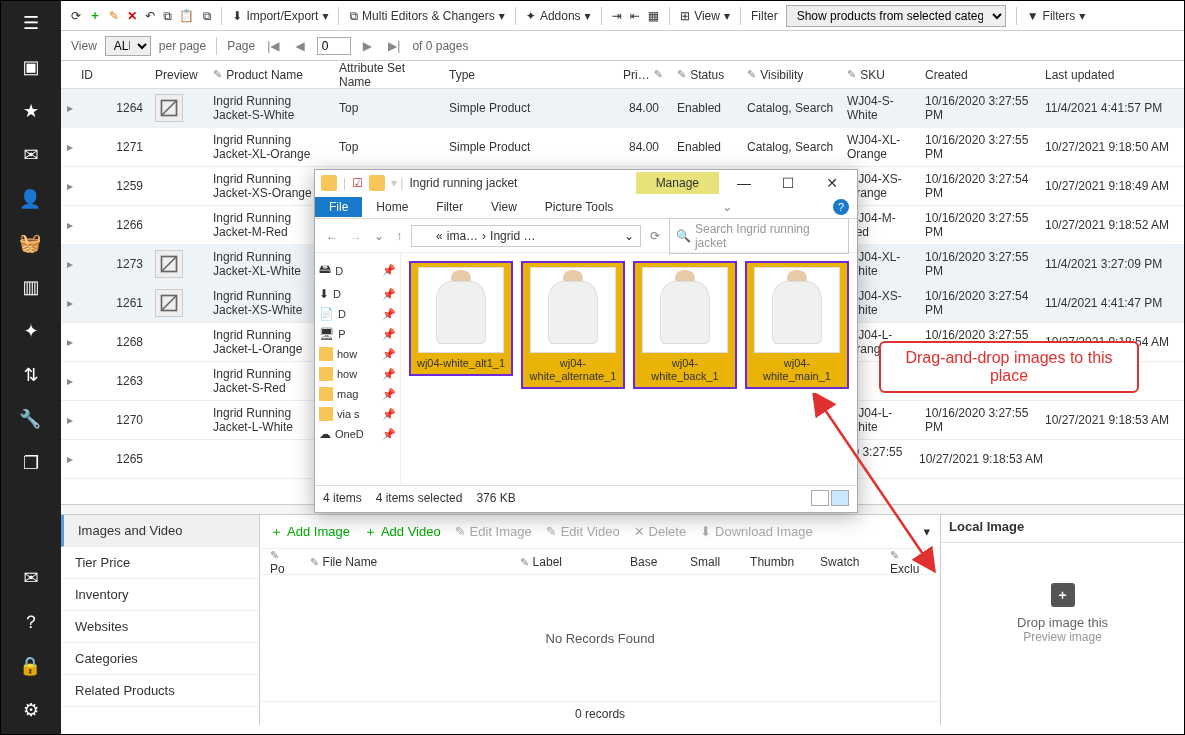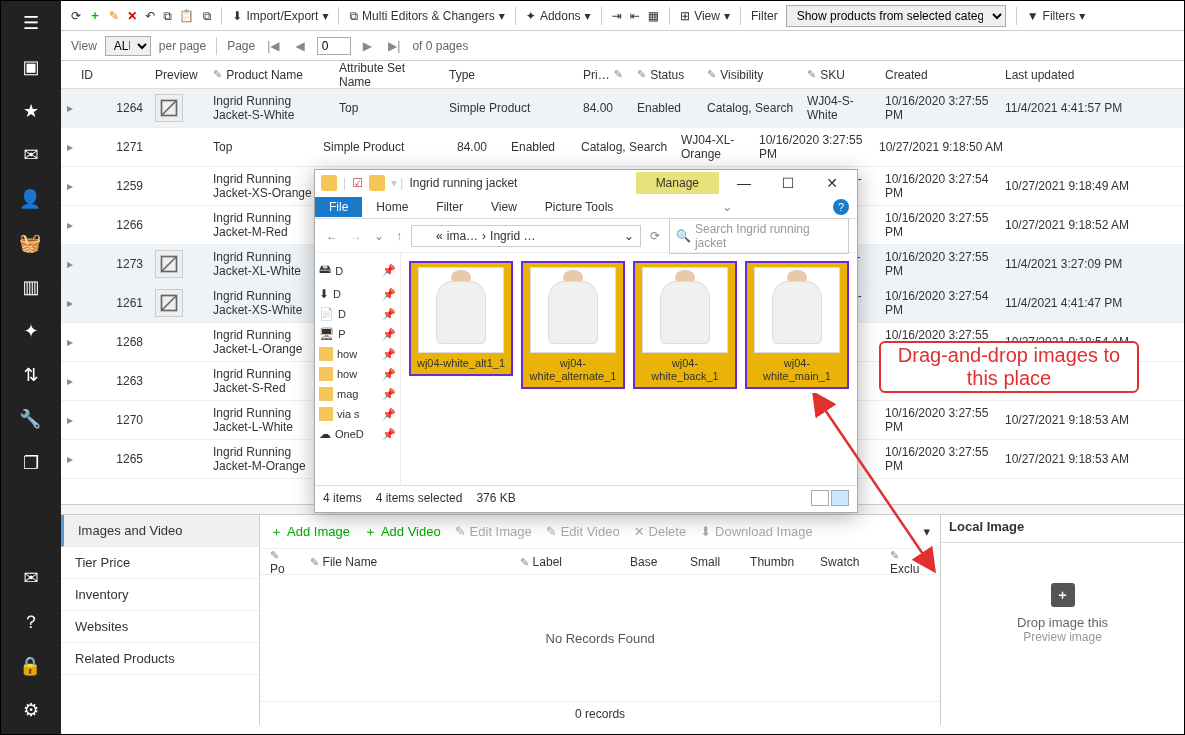--- a/index.html
+++ b/index.html
@@ -36,21 +36,21 @@
 .row.sel { background: #eef3f8; }
 .thumb { width: 28px; height: 28px; background: #eee; display: flex; align-items: center; justify-content: center; border: 1px solid #ccc; }
 .thumb-img { width: 28px; height: 34px; }
 .expand { width: 14px; color: #888; text-align:center; }
 
 .c-id { width: 74px; text-align: right; }
 .c-prev { width: 58px; text-align:center; }
 .c-name { width: 126px; }
 .c-attr { width: 110px; }
 .c-type { width: 134px; }
-.c-price { width: 54px; text-align: left; }
+.c-price { width: 54px; text-align: center; margin-left: 40px; }
 .c-stat { width: 70px; }
 .c-vis { width: 100px; }
 .c-sku { width: 78px; }
 .c-cre { width: 120px; }
 .c-upd { width: 140px; }
 
 .grid-footer { height: 26px; display: flex; align-items: center; justify-content: center; font-size: 12px; color: #333; border-bottom: 1px solid #ccc; }
 
 
 .splitter { height: 10px; background: #f5f5f5; border-bottom: 1px solid #ccc; text-align: center; color: #888; font-size: 10px; line-height: 8px; }
@@ -99,21 +99,21 @@
 .ex-files { flex: 1; padding: 8px; display: flex; gap: 8px; align-items: flex-start; }
 .ex-file { width: 104px; text-align: center; background: #eab308; border: 2px solid #6d28d9; padding: 4px; cursor: pointer; }
 .ex-file .fimg { width: 86px; height: 86px; background: #fff; margin: 0 auto 4px; border: 1px solid #ddd; position: relative; }
 .ex-file .fname { font-size: 11px; line-height: 13px; }
 .ex-status { height: 24px; border-top: 1px solid #ddd; display: flex; align-items: center; padding: 0 8px; gap: 14px; font-size: 12px; }
 .ex-status .vicons { margin-left: auto; display: flex; gap: 2px; }
 .ex-status .vicon { width: 18px; height: 16px; border: 1px solid #aaa; }
 .ex-status .vicon.active { background: #cce8ff; }
 
 
-.callout { position: absolute; left: 878px; top: 340px; width: 260px; height: 52px; border: 2px solid #e03030; border-radius: 6px; background: #fff; color: #e03030; font-size: 20px; display: flex; align-items: center; justify-content: center; text-align: center; padding: 4px; z-index: 11; }
+.callout { position: absolute; left: 878px; top: 340px; width: 260px; height: 52px; border: 2px solid #e03030; border-radius: 6px; background: #fff; color: #e03030; font-size: 16px; display: flex; align-items: center; justify-content: center; text-align: center; padding: 4px; z-index: 11; }
 
 .arrow-svg { position: absolute; left: 808px; top: 392px; z-index: 11; pointer-events: none; }
 
 .pencil { color: #888; font-size: 11px; }
 
 
 .jacket { width:100%; height:100%; position:relative; }
 .jacket .body { position:absolute; left:20%; top:15%; width:60%; height:75%; border-radius: 30% 30% 10% 10%; }
 .jacket.orange .body { background:#e68a4a; }
 .jacket.white .body { background:#f0f0f0; border:1px solid #ddd; }
@@ -241,20 +241,21 @@
         </div>
         <div class="row">
           <span class="col expand">▸</span>
           <span class="col c-id">1271</span>
           <span class="col c-prev">
             <div class="thumb-img jacket orange">
               <div class="head"></div>
               <div class="body"></div>
             </div>
           </span>
+          <span class="col c-name">Ingrid Running Jacket-XL-Orange</span>
           <span class="col c-attr">Top</span>
           <span class="col c-type">Simple Product</span>
           <span class="col c-price">84.00</span>
           <span class="col c-stat">Enabled</span>
           <span class="col c-vis">Catalog, Search</span>
           <span class="col c-sku">WJ04-XL-Orange</span>
           <span class="col c-cre">10/16/2020 3:27:55 PM</span>
           <span class="col c-upd">10/27/2021 9:18:50 AM</span>
         </div>
         <div class="row">
@@ -395,21 +396,20 @@
         </div>
         <div class="row">
           <span class="col expand">▸</span>
           <span class="col c-id">1265</span>
           <span class="col c-prev">
             <div class="thumb-img jacket orange">
               <div class="head"></div>
               <div class="body"></div>
             </div>
           </span>
-          <span class="col c-name">Ingrid Running Jacket-M-Orange</span>
           <span class="col c-attr"></span>
           <span class="col c-type"></span>
           <span class="col c-price"></span>
           <span class="col c-stat"></span>
           <span class="col c-vis"></span>
           <span class="col c-sku">WJ04-M-Orange</span>
           <span class="col c-cre">10/16/2020 3:27:55 PM</span>
           <span class="col c-upd">10/27/2021 9:18:53 AM</span>
         </div>
       </div>
@@ -417,20 +417,21 @@
   </div>
 
   <div class="splitter">…</div>
 
   <div class="bottom">
     <div class="btabs" id="btabs">
         <div class="btab active">Images and Video</div>
         <div class="btab">Tier Price</div>
         <div class="btab">Inventory</div>
         <div class="btab">Websites</div>
+        <div class="btab">Categories</div>
         <div class="btab">Related Products</div>
       </div>
     <div class="bmain">
       <div class="bmain-tb">
         <span class="act green">＋ <span>Add Image</span></span>
         <span class="act green">＋ <span>Add Video</span></span>
         <span class="act dim">✎ <span>Edit Image</span></span>
         <span class="act dim">✎ <span>Edit Video</span></span>
         <span class="act dim">✕ <span>Delete</span></span>
         <span class="act dim">⬇ <span>Download Image</span></span>

